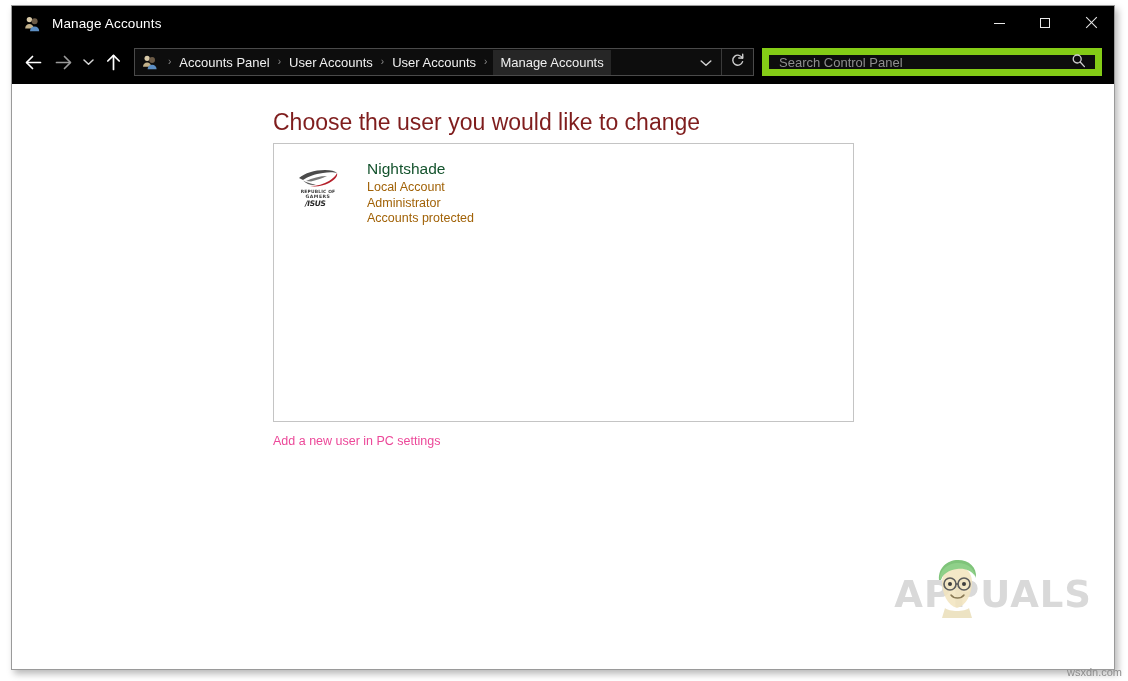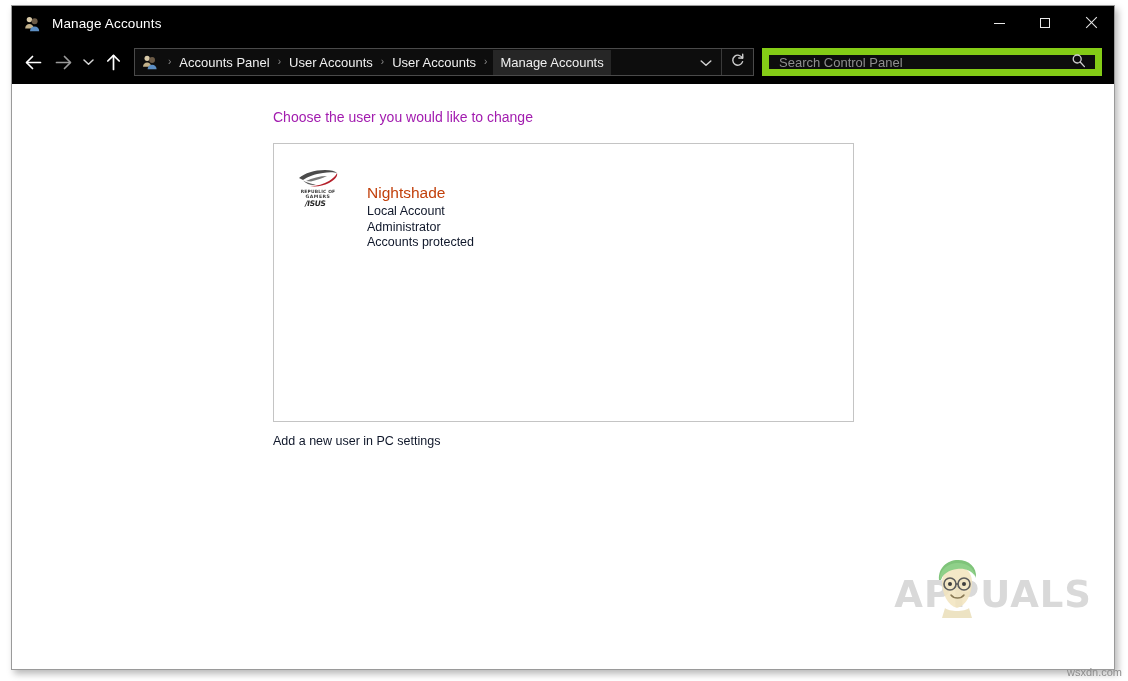--- a/index.html
+++ b/index.html
@@ -185,22 +185,22 @@
     flex: 1 1 auto;
     background: #ffffff;
     position: relative;
     overflow: hidden;
   }
 
   #page-heading {
     position: absolute;
     left: 261px;
     top: 25px;
-    color: #a21caf;
-    font-size: 14px;
+    color: #7f1d1d;
+    font-size: 23px;
     white-space: nowrap;
   }
 
   #accounts-panel {
     position: absolute;
     left: 261px;
     top: 59px;
     width: 581px;
     height: 279px;
     border: 1px solid #c4c4c4;
@@ -221,36 +221,35 @@
     background: #ffffff;
     position: relative;
   }
 
   .account-info {
     margin-left: 25px;
     padding-top: 2px;
   }
   .account-name {
     font-size: 15.5px;
-    color: #c2410c;
+    color: #14532d;
     line-height: 20px;
     margin-bottom: 1px;
-    margin-top: 24px;
   }
   .account-detail {
     font-size: 12.5px;
-    color: #0f172a;
+    color: #a16207;
     line-height: 15.5px;
   }
 
   #add-user-link {
     position: absolute;
     left: 261px;
     top: 350px;
-    color: #0f172a;
+    color: #ec4899;
     font-size: 12.5px;
     text-decoration: none;
     cursor: default;
   }
 
   
   #watermark {
     position: absolute;
     right: 22px;
     bottom: 48px;

